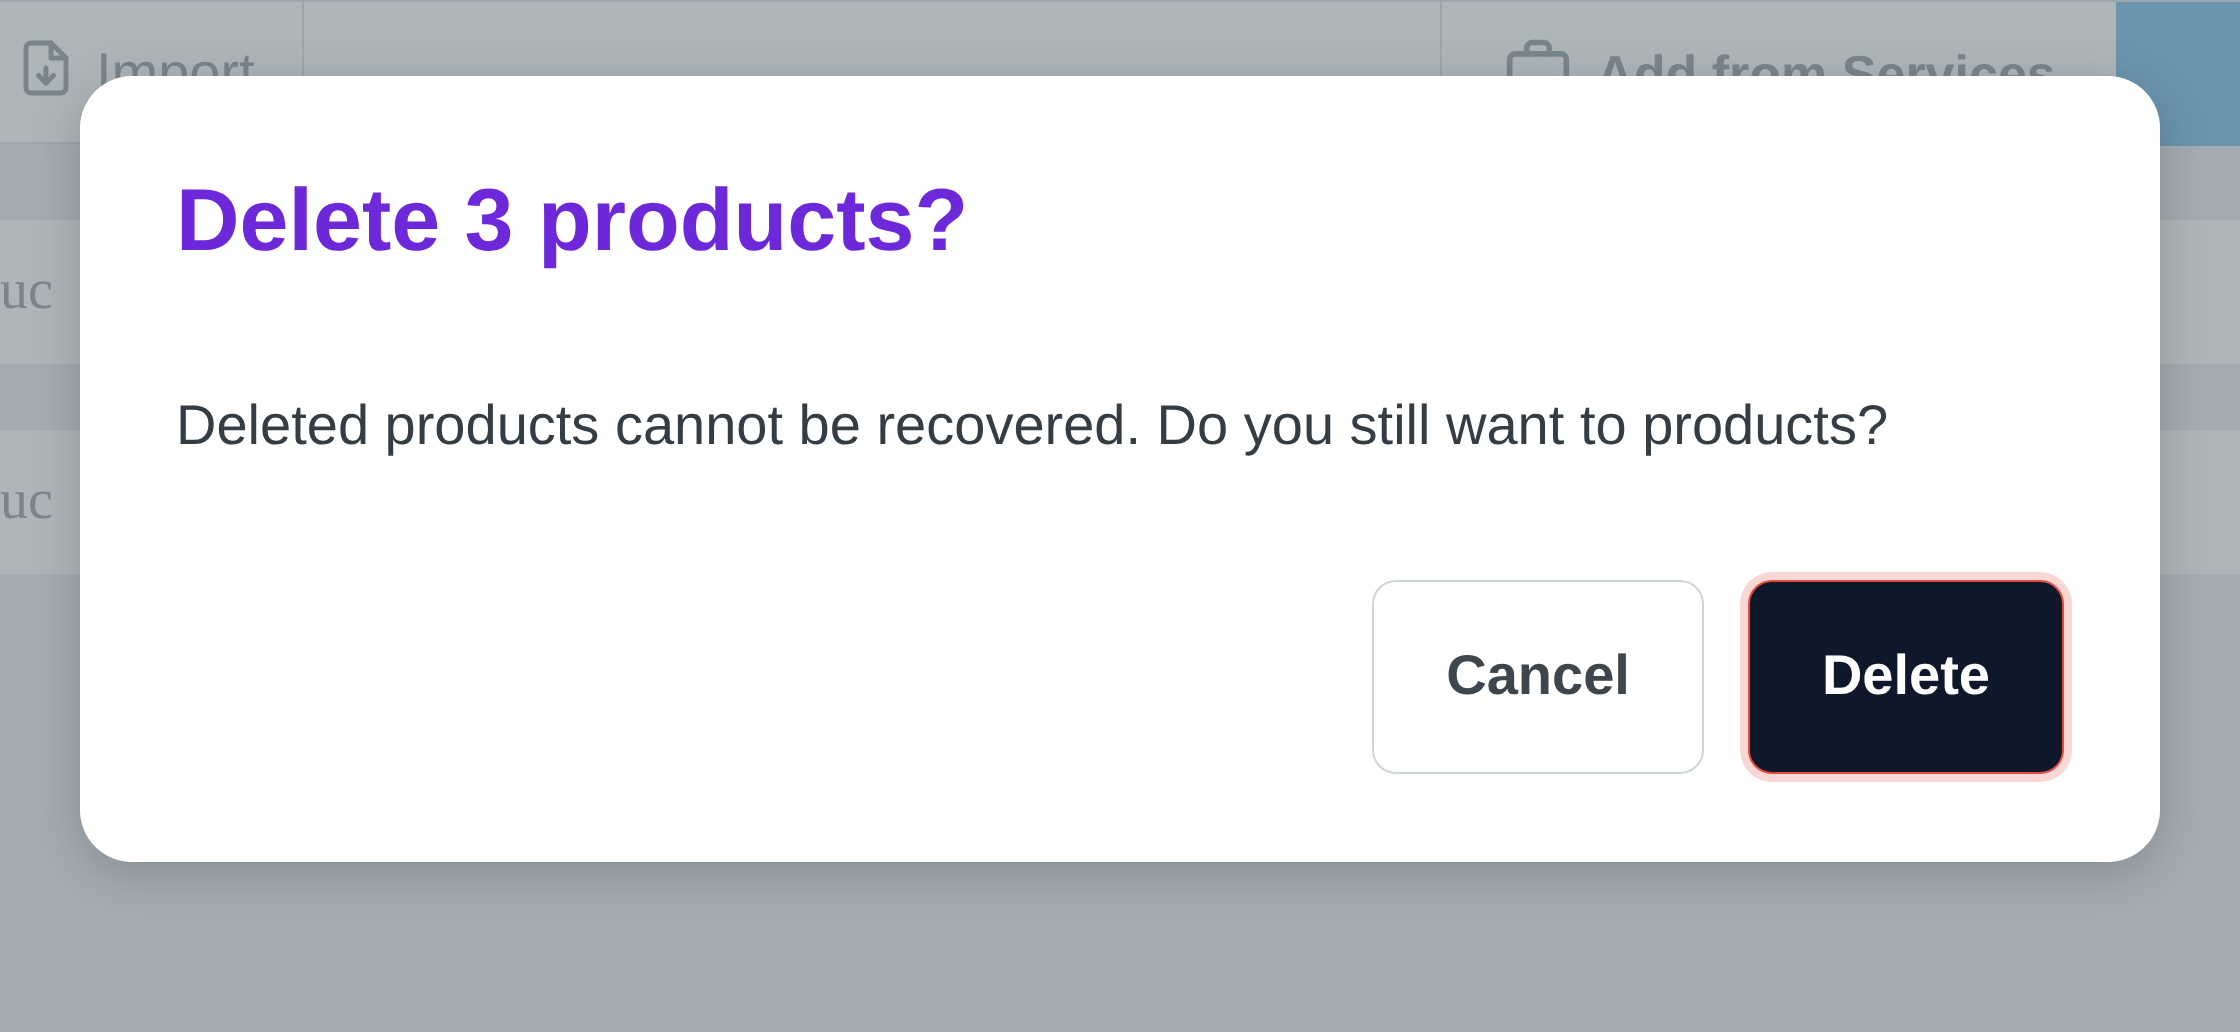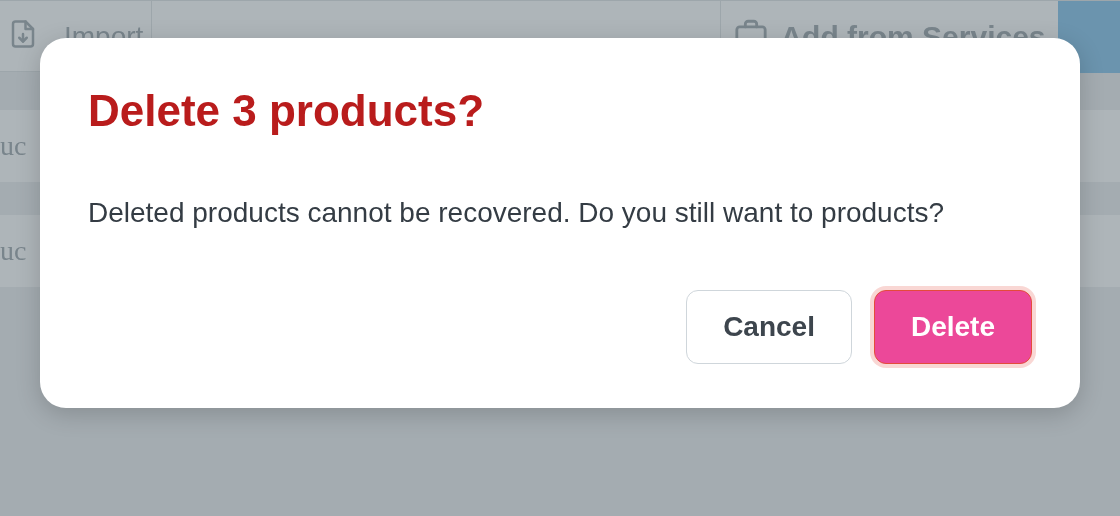--- a/index.html
+++ b/index.html
@@ -1,34 +1,34 @@
 <!DOCTYPE html>
 <html><head>
   <meta charset="utf-8">
   <style>
     * { margin: 0; padding: 0; box-sizing: border-box; }
     html, body { width: 1120px; height: 516px; overflow: hidden; font-family: -apple-system, BlinkMacSystemFont, "Segoe UI", Helvetica, Arial, sans-serif; }
     .viewport { position: relative; width: 1120px; height: 516px; background: #e9eced; }
     .bg-row-top { position: absolute; left: 0; right: 0; top: 0; height: 72px; background: #fff; border-top: 1px solid #d9dee1; border-bottom: 1px solid #d9dee1; }
     .bg-row-mid1 { position: absolute; left: 0; right: 0; top: 110px; height: 72px; background: #fff; }
     .bg-row-mid2 { position: absolute; left: 0; right: 0; top: 215px; height: 72px; background: #fff; }
-    .bg-import { position: absolute; left: 0; top: 0; height: 72px; width: 152px; display: flex; align-items: center; gap: 26px; padding-left: 8px; color: #8a949b; font-size: 28px; font-weight: 500; border-right: 1px solid #d9dee1; }
+    .bg-import { position: absolute; left: 0; top: 0; height: 72px; width: 152px; display: flex; align-items: center; gap: 10px; padding-left: 8px; color: #8a949b; font-size: 28px; font-weight: 500; border-right: 1px solid #d9dee1; }
     .bg-import svg { width: 30px; height: 30px; }
-    .bg-add-services { position: absolute; top: 0; left: 720px; height: 72px; width: 340px; display: flex; align-items: center; justify-content: center; gap: 12px; color: #8a949b; font-size: 30px; font-weight: 700; border-left: 1px solid #d9dee1; border-right: 1px solid #d9dee1; }
+    .bg-add-services { position: absolute; top: 0; left: 720px; height: 72px; width: 340px; display: flex; align-items: center; justify-content: center; gap: 12px; color: #8a949b; font-size: 26px; font-weight: 700; border-left: 1px solid #d9dee1; border-right: 1px solid #d9dee1; }
     .bg-add-services svg { width: 34px; height: 34px; }
     .bg-blue-strip { position: absolute; top: 0; right: 0; width: 62px; height: 72px; background: #6ab7e6; }
     .bg-frag { position: absolute; left: 0; color: #8a949b; font-size: 28px; font-weight: 500; font-family: Liberation Serif, serif; }
     .overlay { position: absolute; inset: 0; background: rgba(108, 120, 128, 0.55); }
     .modal { position: absolute; left: 40px; right: 40px; top: 38px; background: #fff; border-radius: 26px; padding: 48px 48px 44px 48px; box-shadow: 0 6px 24px rgba(0,0,0,0.18); }
-    .modal-title { font-size: 44px; font-weight: 700; color: #b91c1c; margin-bottom: 58px; }
+    .modal-title { font-size: 44px; font-weight: 700; color: #6d28d9; margin-bottom: 58px; }
     .modal-body { font-size: 28px; color: #343c44; font-weight: 400; line-height: 1.35; margin-bottom: 58px; }
     .modal-actions { display: flex; justify-content: flex-end; gap: 22px; }
-    .btn { height: 74px; padding: 0 36px; border-radius: 12px; font-size: 28px; font-weight: 700; display: inline-flex; align-items: center; justify-content: center; cursor: pointer; }
+    .btn { height: 97px; padding: 0 36px; border-radius: 12px; font-size: 28px; font-weight: 700; display: inline-flex; align-items: center; justify-content: center; cursor: pointer; }
     .btn-cancel { background: #fff; color: #3d454d; border: 1px solid #cfd6db; min-width: 156px; }
-    .btn-delete { background: #ec4899; color: #fff; border: 1px solid #e44b3b; min-width: 158px; box-shadow: 0 0 0 4px rgba(228,75,59,0.22); }
+    .btn-delete { background: #0f172a; color: #fff; border: 1px solid #e44b3b; min-width: 158px; box-shadow: 0 0 0 4px rgba(228,75,59,0.22); }
   </style>
 </head>
 <body>
 
 <div class="viewport">
 
   <div class="bg-row-top">
     <div class="bg-import">
       <span>
         <svg viewBox="0 0 24 24" fill="none" stroke="#8a949b" stroke-width="2" stroke-linecap="round" stroke-linejoin="round">

